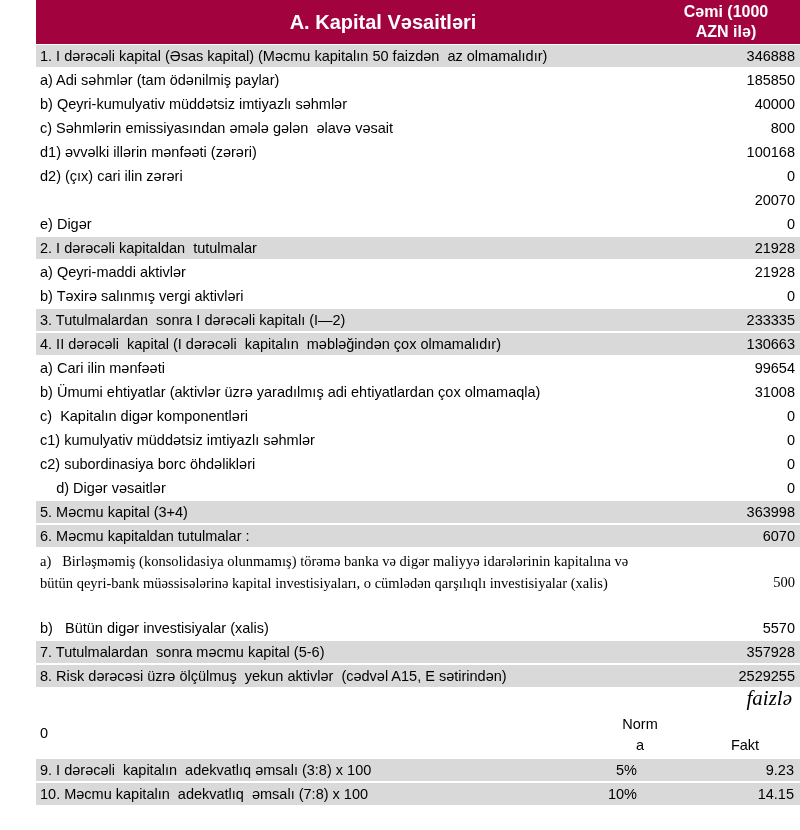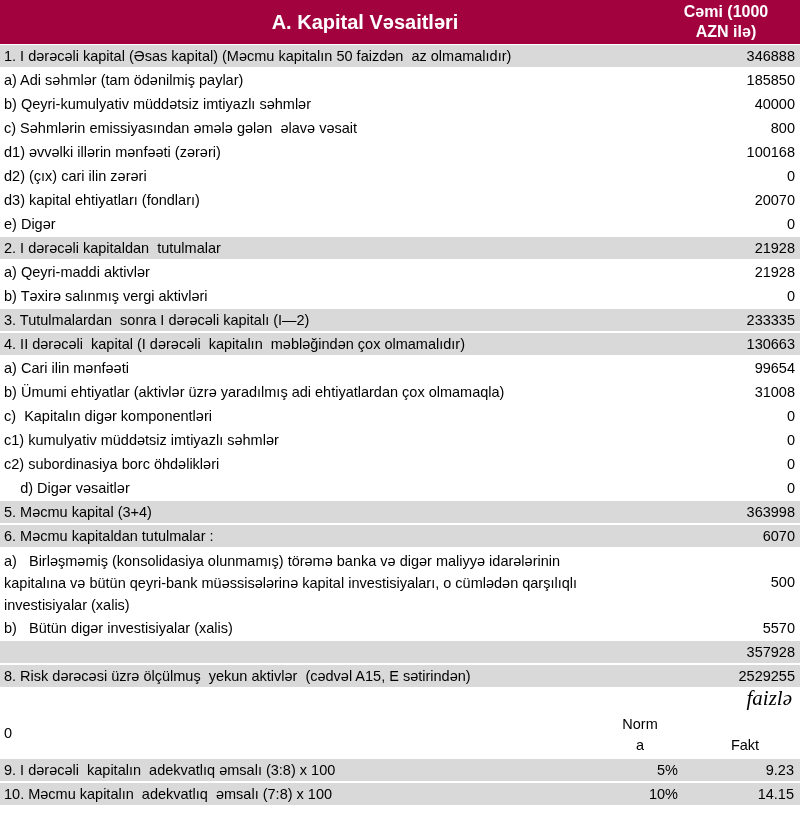--- a/index.html
+++ b/index.html
@@ -10,20 +10,21 @@
   body {
     font-family: "Liberation Sans", sans-serif;
     background: #fff;
     color: #000;
   }
   .sheet {
     width: 800px;
     height: 830px;
     overflow: hidden;
     background: #fff;
+    padding-left: 36px;
   }
   
   .hdr {
     height: 44px;
     background: var(--header-bg);
     display: flex;
     color: #fff;
   }
   .hdr-title {
     flex: 1 1 auto;
@@ -59,21 +60,21 @@
     padding-left: 4px;
     white-space: pre-wrap;
     overflow: hidden;
   }
   .row .value {
     margin-left: auto;
     padding-right: 5px;
     white-space: nowrap;
     text-align: right;
   }
-  .row.tall { height: 68px; }
+  .row.tall { height: 68px; font-family: Liberation Serif, serif; }
   .row.tall .label {
     max-width: 620px;
     line-height: 22px;
     align-self: flex-start;
     padding-top: 2px;
   }
   
   .pct-note {
     height: 20px;
     text-align: right;
@@ -106,20 +107,21 @@
     text-align: center;
     line-height: 21px;
     padding-top: 27px;
   }
   
   .pct-row {
     height: 24px;
     display: flex;
     align-items: center;
     font-size: 14.5px;
+    gap: 41px;
   }
   .pct-row.shaded {
     background: var(--shade);
     box-shadow: inset 0 1px 0 #fff, inset 0 -1px 0 #fff;
   }
   .pct-row .label {
     flex: 1 1 auto;
     padding-left: 4px;
     white-space: pre-wrap;
   }
@@ -166,21 +168,20 @@
       </div>
       <div class="row">
         <div class="label">d1) əvvəlki illərin mənfəəti (zərəri)</div>
         <div class="value">100168</div>
       </div>
       <div class="row">
         <div class="label">d2) (çıx) cari ilin zərəri</div>
         <div class="value">0</div>
       </div>
       <div class="row">
-        <div class="label">d3) kapital ehtiyatları (fondları)</div>
         <div class="value">20070</div>
       </div>
       <div class="row">
         <div class="label">e) Digər</div>
         <div class="value">0</div>
       </div>
       <div class="row shaded">
         <div class="label">2. I dərəcəli kapitaldan  tutulmalar</div>
         <div class="value">21928</div>
       </div>
@@ -234,20 +235,21 @@
       </div>
       <div class="row tall">
         <div class="label">a)   Birləşməmiş (konsolidasiya olunmamış) törəmə banka və digər maliyyə idarələrinin kapitalına və bütün qeyri-bank müəssisələrinə kapital investisiyaları, o cümlədən qarşılıqlı investisiyalar (xalis)</div>
         <div class="value">500</div>
       </div>
       <div class="row">
         <div class="label">b)   Bütün digər investisiyalar (xalis)</div>
         <div class="value">5570</div>
       </div>
       <div class="row shaded">
+        <div class="label">7. Tutulmalardan  sonra məcmu kapital (5-6)</div>
         <div class="value">357928</div>
       </div>
       <div class="row shaded">
         <div class="label">8. Risk dərəcəsi üzrə ölçülmuş  yekun aktivlər  (cədvəl A15, E sətirindən)</div>
         <div class="value">2529255</div>
       </div>
     </div>
 
   <div class="pct-note">faizlə</div>
 

